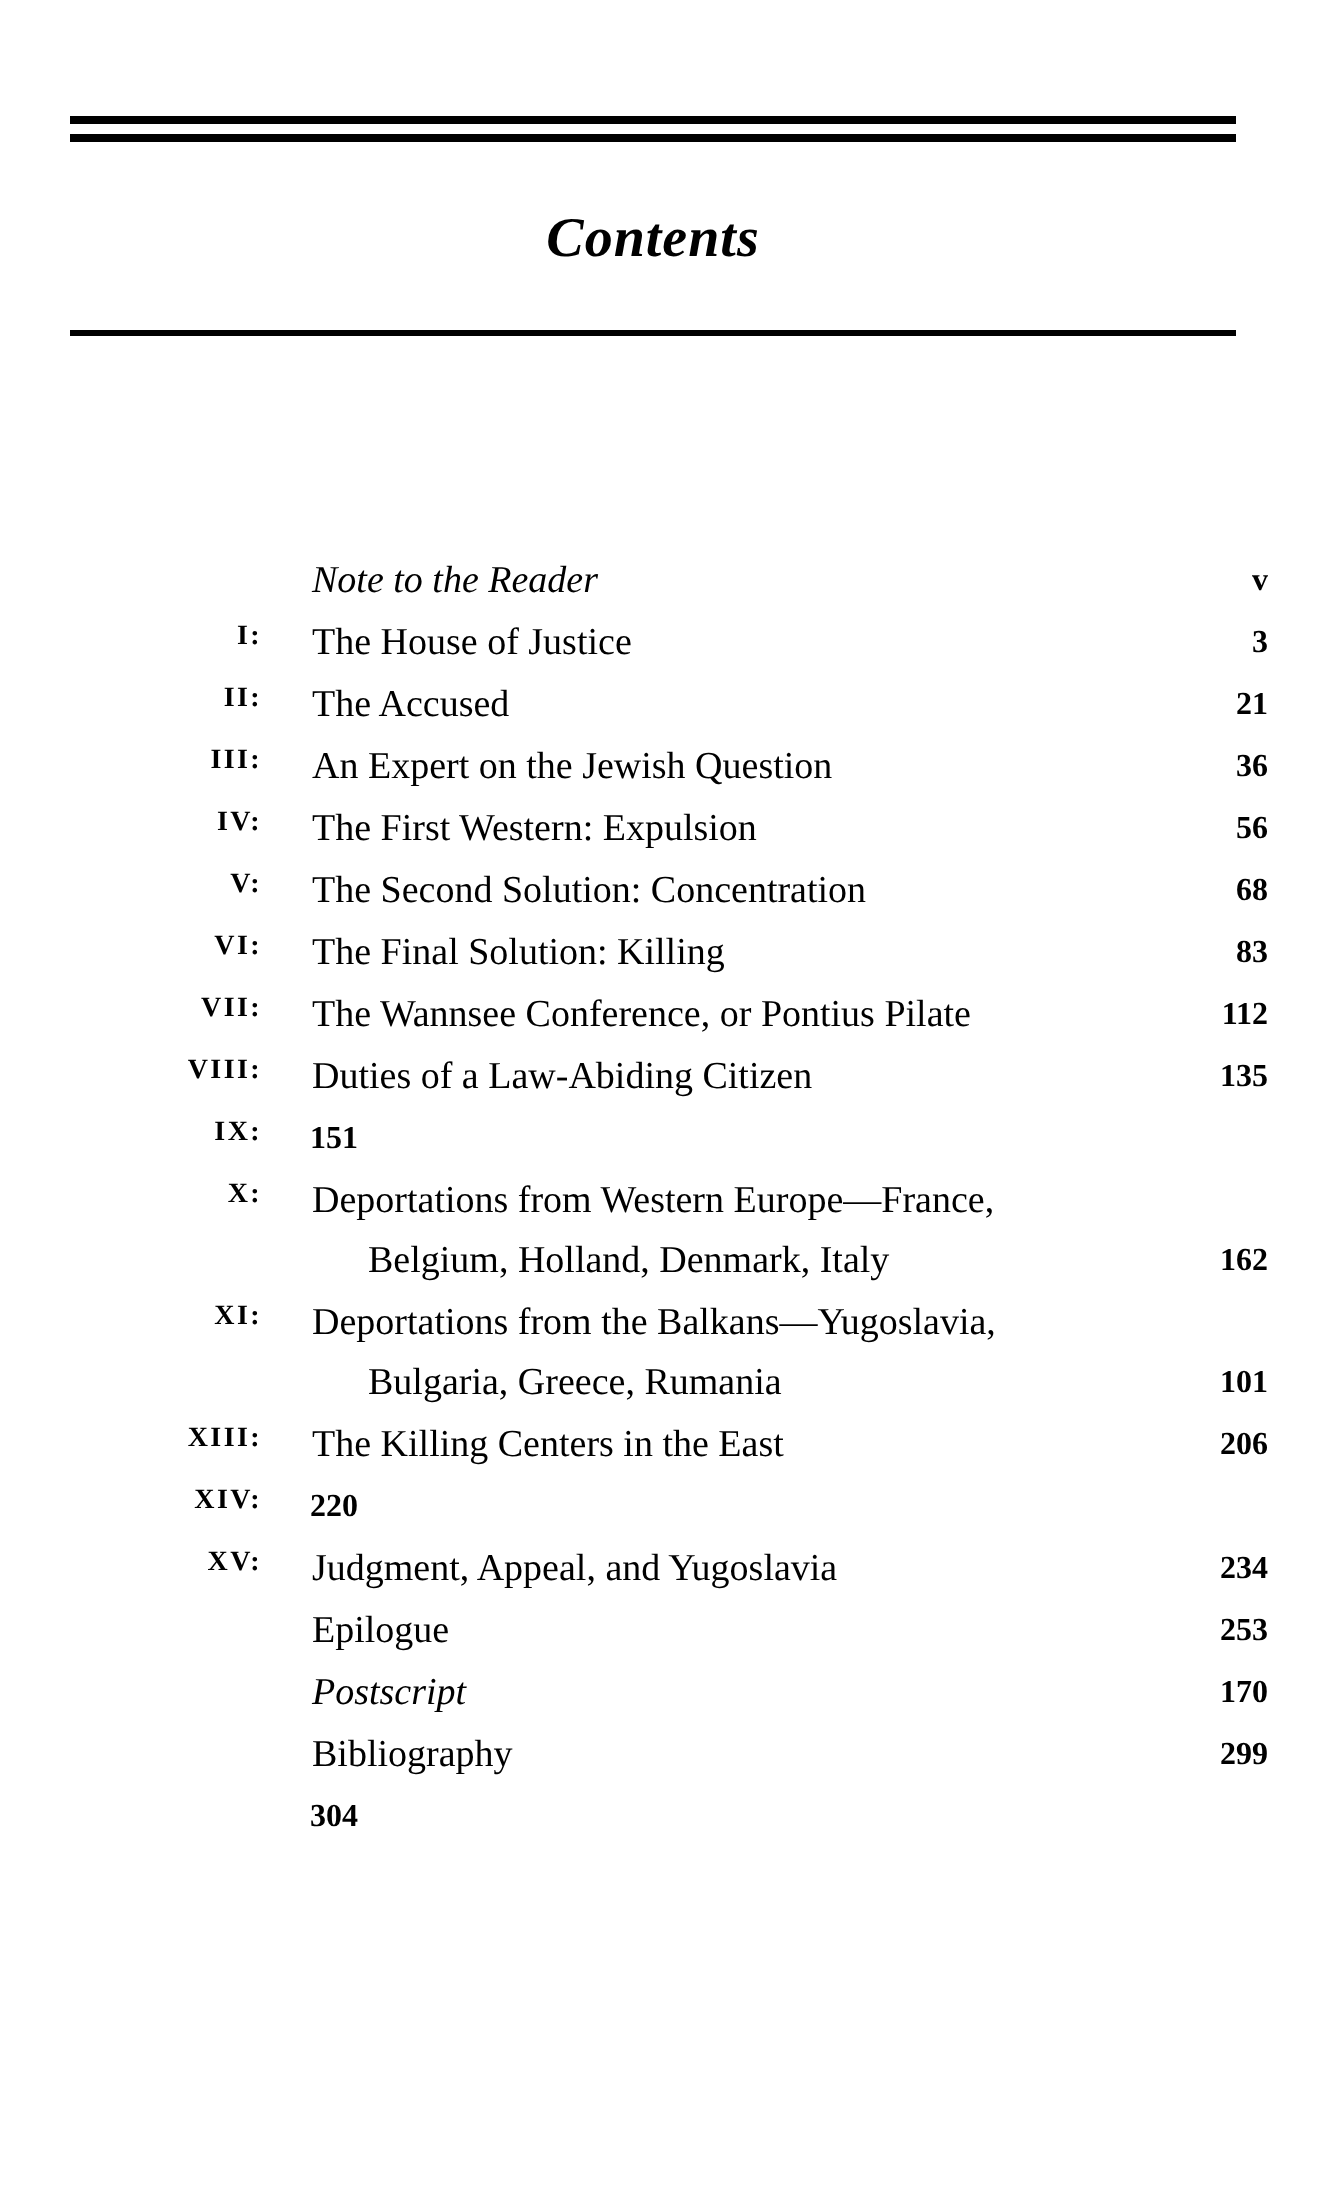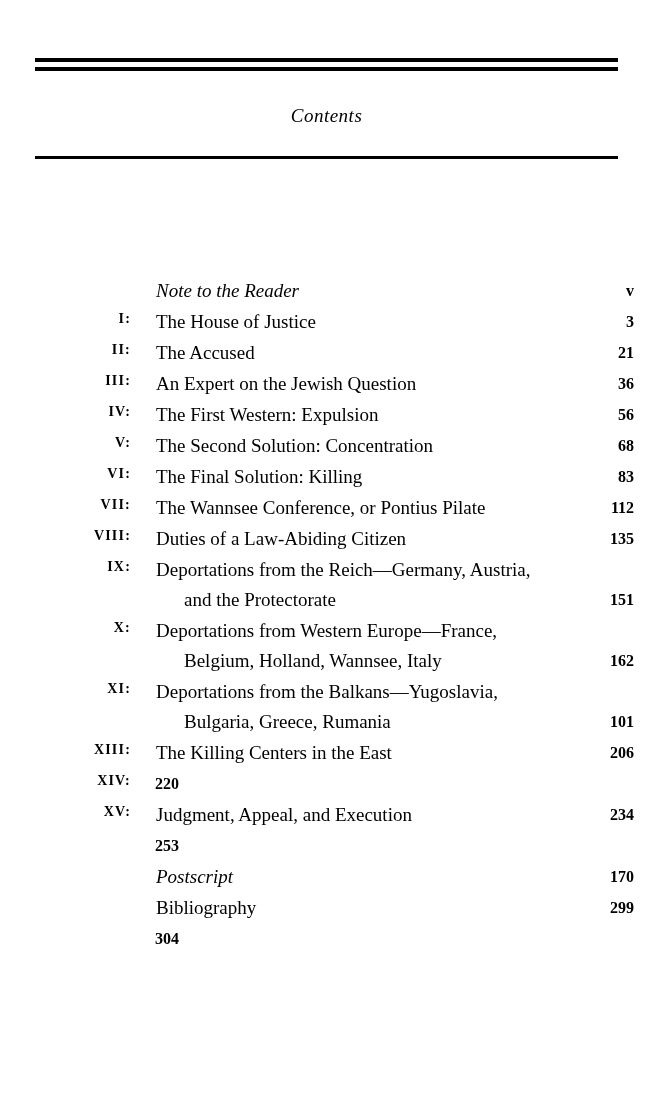--- a/index.html
+++ b/index.html
@@ -36,26 +36,27 @@
     width: 100%;
     background: #000000;
   }
   .rule-thick { height: 4px; }
   .rule-thin  { height: 3px; }
   .rule-gap   { height: 5px; }
 
   .doc-title {
     text-align: center;
     font-style: italic;
-    font-size: 19px;
+    font-size: 28px;
     line-height: 1;
     letter-spacing: 0.5px;
     margin-top: 35px;
     margin-bottom: 31px;
     white-space: nowrap;
+    font-weight: bold;
   }
 
   
   .toc {
     position: absolute;
     left: 16px;
     top: 276px;
     width: 670px;
   }
 
@@ -173,52 +174,52 @@
           <div class="title-col"><span>The Wannsee Conference, or Pontius Pilate</span></div>
           <div class="page-col">112</div>
         </div>
         <div class="toc-row">
           <div class="num-col">VIII:</div>
           <div class="title-col"><span>Duties of a Law-Abiding Citizen</span></div>
           <div class="page-col">135</div>
         </div>
         <div class="toc-row wrap">
           <div class="num-col">IX:</div>
-          <div class="title-col"><span>Deportations from the Reich—Germany, Austria,</span><span class="cont">and the Protectorate</span></div>
           <div class="page-col">151</div>
         </div>
         <div class="toc-row wrap">
           <div class="num-col">X:</div>
-          <div class="title-col"><span>Deportations from Western Europe—France,</span><span class="cont">Belgium, Holland, Wannsee, Italy</span></div>
+          <div class="title-col"><span>Deportations from Western Europe—France,</span><span class="cont">Belgium, Holland, Denmark, Italy</span></div>
           <div class="page-col">162</div>
         </div>
         <div class="toc-row wrap">
           <div class="num-col">XI:</div>
           <div class="title-col"><span>Deportations from the Balkans—Yugoslavia,</span><span class="cont">Bulgaria, Greece, Rumania</span></div>
           <div class="page-col">101</div>
         </div>
         <div class="toc-row">
           <div class="num-col">XIII:</div>
           <div class="title-col"><span>The Killing Centers in the East</span></div>
           <div class="page-col">206</div>
         </div>
         <div class="toc-row">
           <div class="num-col">XIV:</div>
           <div class="page-col">220</div>
         </div>
         <div class="toc-row">
           <div class="num-col">XV:</div>
-          <div class="title-col"><span>Judgment, Appeal, and Execution</span></div>
+          <div class="title-col"><span>Judgment, Appeal, and Yugoslavia</span></div>
           <div class="page-col">234</div>
         </div>
       </div>
 
     <div id="back-rows">
         <div class="toc-row">
           <div class="num-col"></div>
+          <div class="title-col">Epilogue</div>
           <div class="page-col">253</div>
         </div>
         <div class="toc-row">
           <div class="num-col"></div>
           <div class="title-col italic">Postscript</div>
           <div class="page-col">170</div>
         </div>
         <div class="toc-row">
           <div class="num-col"></div>
           <div class="title-col">Bibliography</div>

